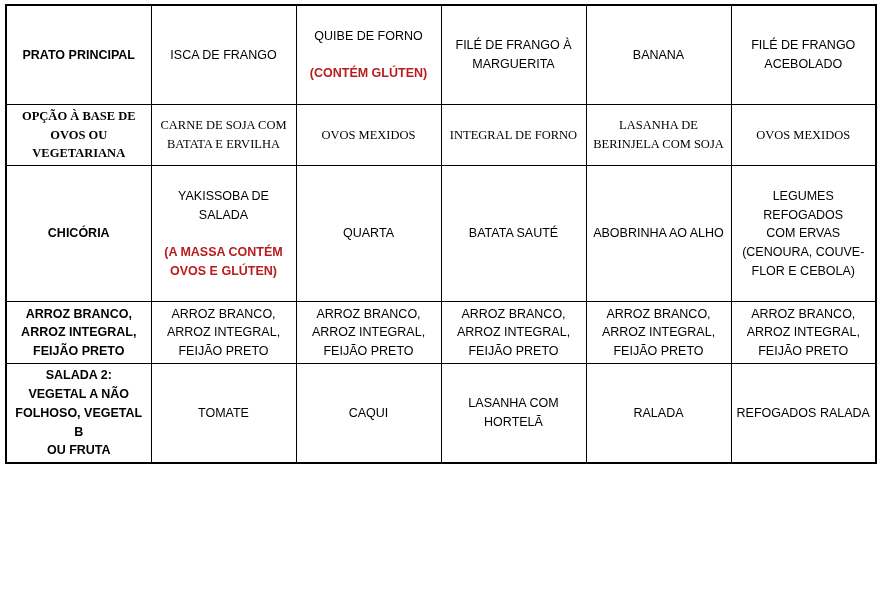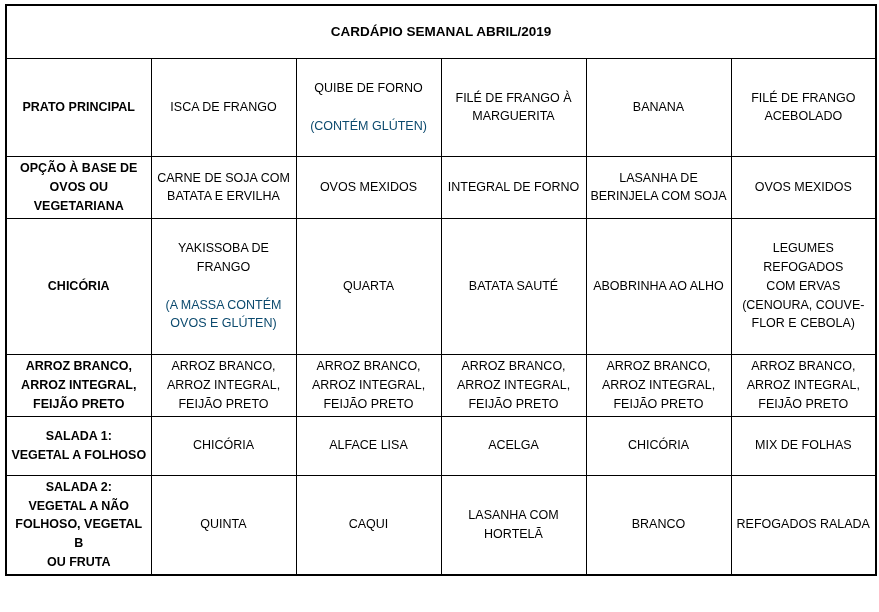--- a/index.html
+++ b/index.html
@@ -34,49 +34,46 @@
   }
   th.rowhead, td.day-head {
     font-weight: bold;
     font-size: 12.5px;
   }
   td.data {
     font-weight: normal;
     font-size: 12.5px;
   }
   .alert {
-    color: #0c4a6e;
-    font-weight: normal;
+    color: #b91c1c;
+    font-weight: bold;
   }
   tr.h-title { height: 53px; }
   tr.h-days  { height: 62px; }
   tr.r0 { height: 60px; }
-  tr.r1 { height: 60px; }
+  tr.r1 { height: 60px; font-family: Liberation Serif, serif; }
   tr.r2 { height: 85px; }
   tr.r3 { height: 62px; }
   tr.r4 { height: 59px; }
   tr.r5 { height: 85px; }
 </style>
 </head>
 <body>
 
 <table class="menu">
   <colgroup>
     <col class="c">
       <col class="c">
       <col class="c">
       <col class="c">
       <col class="c">
       <col class="c">
   </colgroup>
 
   <tbody>
-      <tr class="h-title">
-    <td colspan="6" class="title-cell">CARDÁPIO SEMANAL ABRIL/2019</td>
-  </tr>
 
 
   <tr class="r0">
     <th class="rowhead">PRATO PRINCIPAL</th>
     <td class="data"><div>ISCA DE FRANGO</div></td>
     <td class="data">
       <div>QUIBE DE FORNO</div>
       <div class="alert">(CONTÉM GLÚTEN)</div>
     </td>
     <td class="data"><div>FILÉ DE FRANGO À
@@ -96,21 +93,21 @@
     <td class="data"><div>INTEGRAL DE FORNO</div></td>
     <td class="data"><div>LASANHA  DE
 BERINJELA COM SOJA</div></td>
     <td class="data"><div>OVOS MEXIDOS</div></td>
   </tr>
 
   <tr class="r2">
     <th class="rowhead">CHICÓRIA</th>
     <td class="data">
       <div>YAKISSOBA DE
-FRANGO</div>
+SALADA</div>
       <div class="alert">(A MASSA CONTÉM
 OVOS E GLÚTEN)</div>
     </td>
     <td class="data"><div>QUARTA</div></td>
     <td class="data"><div>BATATA SAUTÉ</div></td>
     <td class="data"><div>ABOBRINHA AO ALHO</div></td>
     <td class="data"><div>LEGUMES REFOGADOS
 COM ERVAS
 (CENOURA, COUVE-
 FLOR E CEBOLA)</div></td>
@@ -130,37 +127,28 @@
 ARROZ INTEGRAL,
 FEIJÃO PRETO</div></td>
     <td class="data"><div>ARROZ BRANCO,
 ARROZ INTEGRAL,
 FEIJÃO PRETO</div></td>
     <td class="data"><div>ARROZ BRANCO,
 ARROZ INTEGRAL,
 FEIJÃO PRETO</div></td>
   </tr>
 
-  <tr class="r4">
-    <th class="rowhead">SALADA 1:
-VEGETAL A FOLHOSO</th>
-    <td class="data"><div>CHICÓRIA</div></td>
-    <td class="data"><div>ALFACE LISA</div></td>
-    <td class="data"><div>ACELGA</div></td>
-    <td class="data"><div>CHICÓRIA</div></td>
-    <td class="data"><div>MIX DE FOLHAS</div></td>
-  </tr>
 
   <tr class="r5">
     <th class="rowhead">SALADA 2:
 VEGETAL A NÃO
 FOLHOSO, VEGETAL B
 OU FRUTA</th>
-    <td class="data"><div>QUINTA</div></td>
+    <td class="data"><div>TOMATE</div></td>
     <td class="data"><div>CAQUI</div></td>
     <td class="data"><div>LASANHA COM
 HORTELÃ</div></td>
-    <td class="data"><div>BRANCO</div></td>
+    <td class="data"><div>RALADA</div></td>
     <td class="data"><div>REFOGADOS RALADA</div></td>
   </tr>
 
 </tbody>
   </table>
 
 </body></html>

